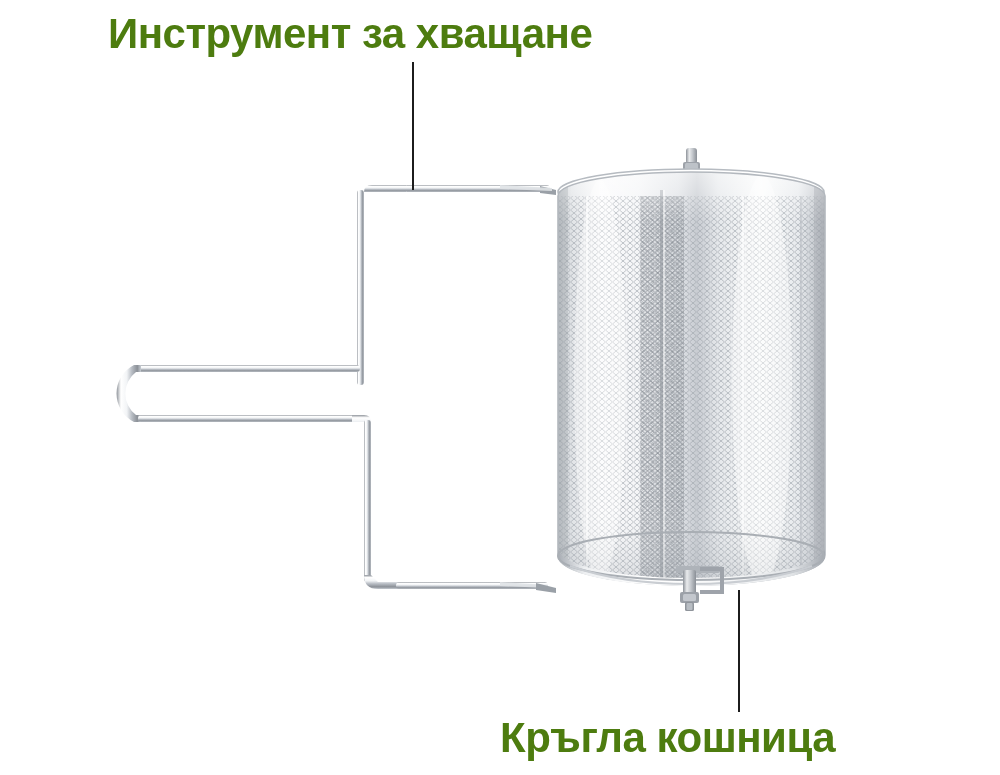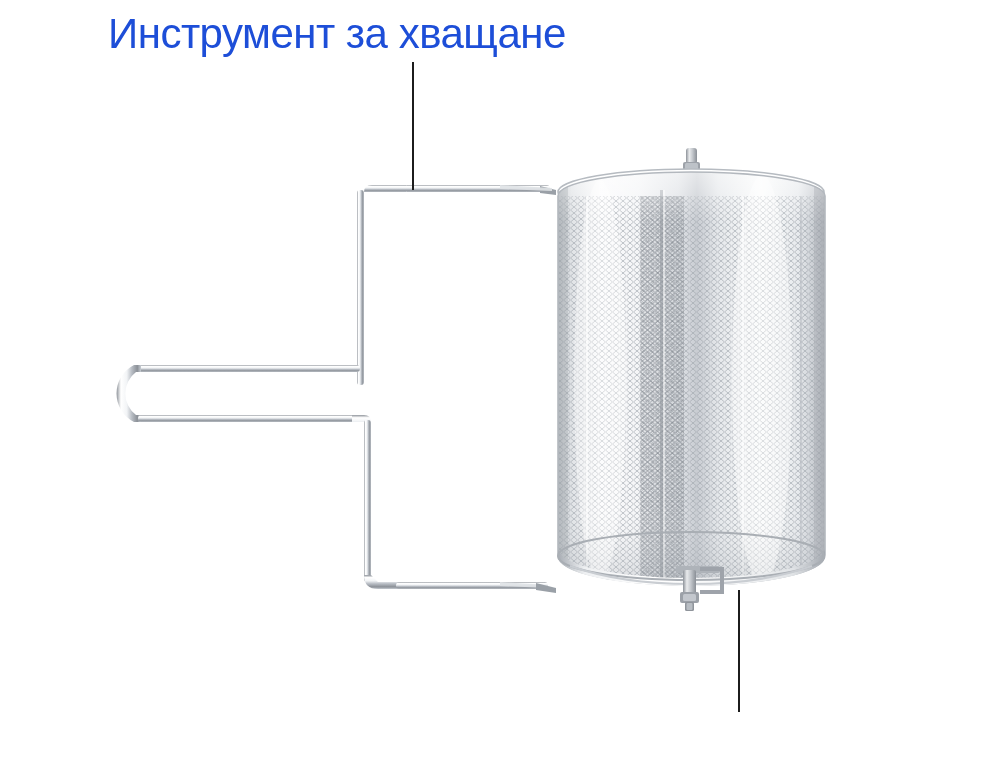--- a/index.html
+++ b/index.html
@@ -15,22 +15,22 @@
     width: 1000px;
     height: 775px;
     background: #ffffff;
     overflow: hidden;
   }
 
   
   .callout-label {
     position: absolute;
     font-family: "Liberation Sans", sans-serif;
-    font-weight: normal;
-    color: #1d4ed8;
+    font-weight: bold;
+    color: #4d7c0f;
     white-space: nowrap;
     letter-spacing: -0.5px;
     line-height: 1;
   }
   #label-top {
     left: 108px;
     top: 13px;
     font-size: 42px;
   }
   #label-bottom {
@@ -254,14 +254,15 @@
           <rect x="686.5" y="603" width="6" height="7" rx="1" fill="#b8bdc3"></rect>
         </g>
       </g>
     </svg>
   </div>
 
   <div id="label-top" class="callout-label">Инструмент за хващане</div>
   <div id="leader-top" class="leader-line"></div>
 
   <div id="leader-bottom" class="leader-line"></div>
+  <div id="label-bottom" class="callout-label">Кръгла кошница</div>
 
 </div>
 
 </body></html>

